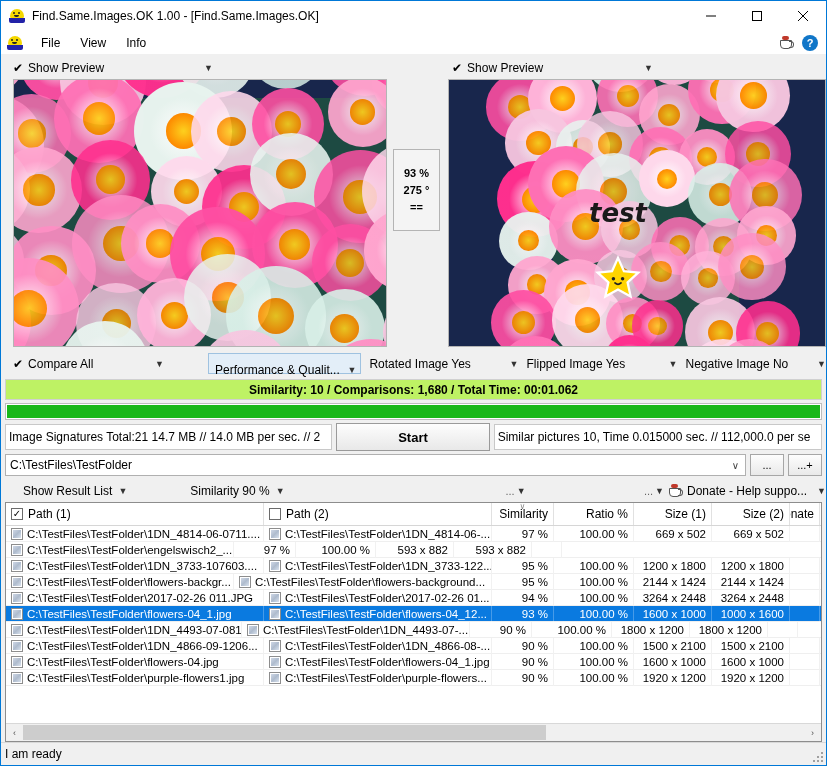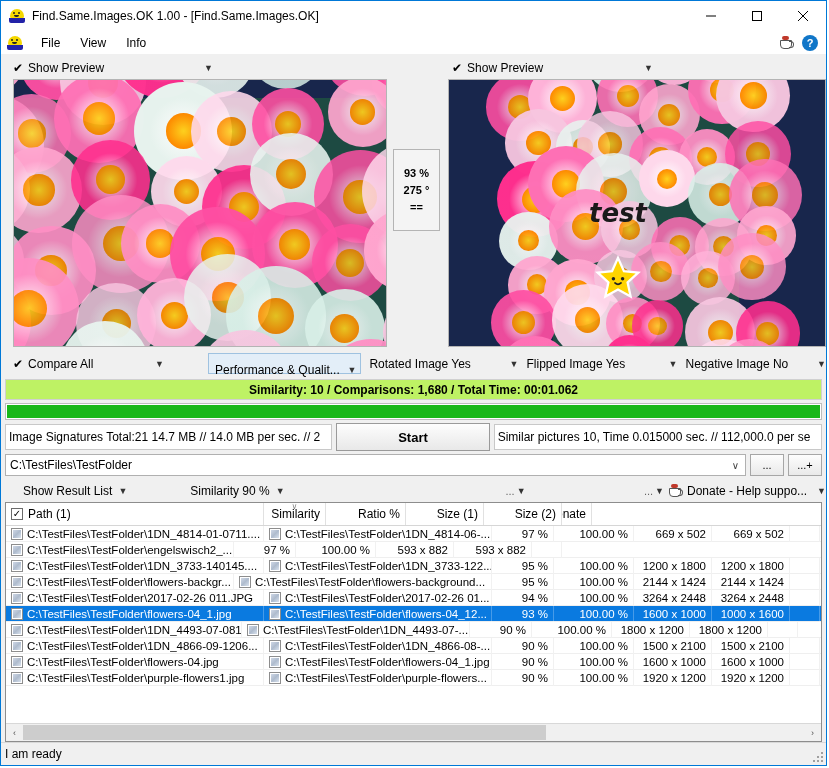--- a/index.html
+++ b/index.html
@@ -529,20 +529,24 @@
       <span class="caret">▼</span>
     </div>
   </div>
 
   <div class="tablewrap">
     <div class="thead" id="thead">
         <div class="th" style="width: 258px;">
           <span class="cbx">✓</span>
           <span>Path (1)</span>
         </div>
+        <div class="th" style="width: 228px;">
+          <span class="cbx"></span>
+          <span>Path (2)</span>
+        </div>
         <div class="th num" style="width: 62px;">
           <span class="sortmark">∨</span>
           <span>Similarity</span>
         </div>
         <div class="th num" style="width: 80px;">
           <span>Ratio %</span>
         </div>
         <div class="th num" style="width: 78px;">
           <span>Size (1)</span>
         </div>
@@ -550,21 +554,21 @@
           <span>Size (2)</span>
         </div>
         <div class="th num" style="width: 30px;">
           <span>Donate</span>
         </div>
       </div>
     <div class="tbody" id="tbody">
         <div class="trow">
           <div class="td" style="width: 258px;">
             <span class="fileicon"></span>
-            <span>C:\TestFiles\TestFolder\1DN_4814-01-0711....</span>
+            <span>C:\TestFiles\TestFolder\1DN_4814-06-0711....</span>
           </div>
           <div class="td" style="width: 228px;">
             <span class="fileicon"></span>
             <span>C:\TestFiles\TestFolder\1DN_4814-06-...</span>
           </div>
           <div class="td num" style="width: 62px;">
             <span>97 %</span>
           </div>
           <div class="td num" style="width: 80px;">
             <span>100.00 %</span>
@@ -596,21 +600,21 @@
           <div class="td num" style="width: 78px;">
             <span>593 x 882</span>
           </div>
           <div class="td num" style="width: 30px;">
             <span></span>
           </div>
         </div>
         <div class="trow">
           <div class="td" style="width: 258px;">
             <span class="fileicon"></span>
-            <span>C:\TestFiles\TestFolder\1DN_3733-140145....</span>
+            <span>C:\TestFiles\TestFolder\1DN_3733-107603....</span>
           </div>
           <div class="td" style="width: 228px;">
             <span class="fileicon"></span>
             <span>C:\TestFiles\TestFolder\1DN_3733-122...</span>
           </div>
           <div class="td num" style="width: 62px;">
             <span>95 %</span>
           </div>
           <div class="td num" style="width: 80px;">
             <span>100.00 %</span>

